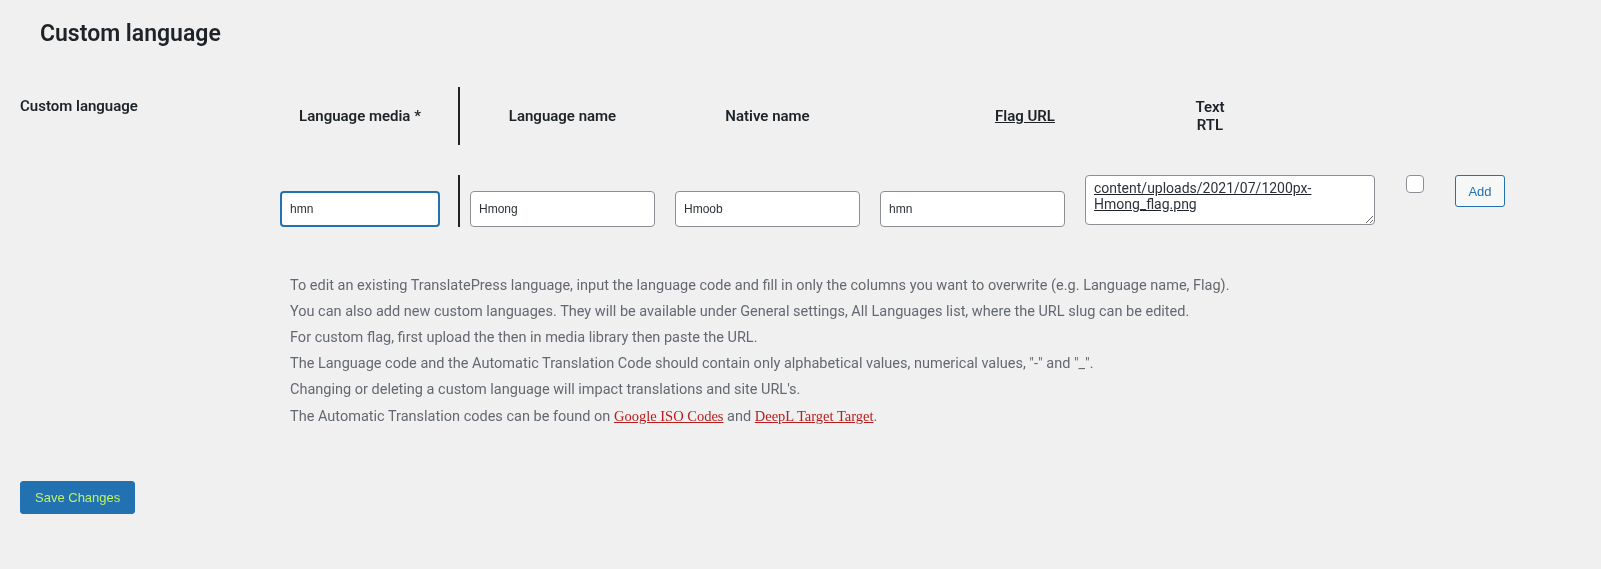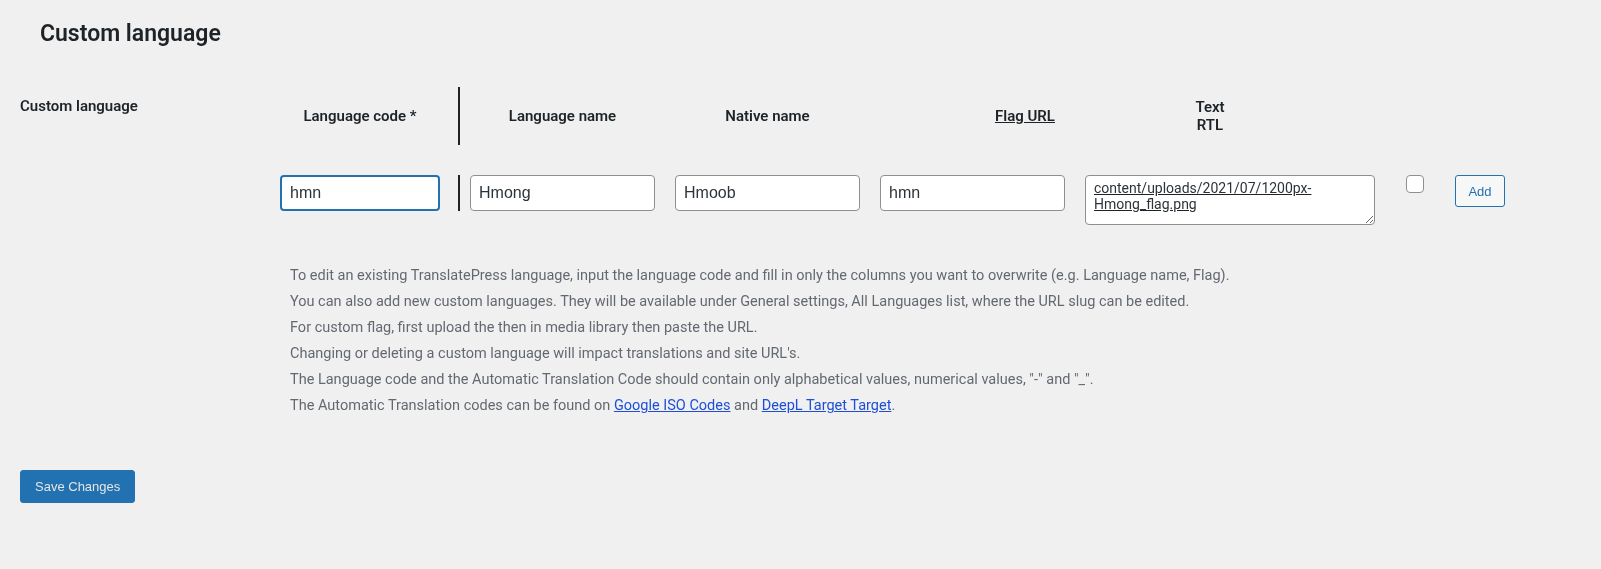--- a/index.html
+++ b/index.html
@@ -63,22 +63,23 @@
       padding-top: 30px;
       padding-bottom: 14px;
     }
     input[type="text"] {
       width: 100%;
       height: 36px;
       padding: 4px 8px;
       border: 1px solid #8c8f94;
       border-radius: 4px;
       background: #fff;
-      font-size: 16px;
+      font-size: 12px;
       color: #2c3338;
+      margin-top: 16px;
     }
     input[type="text"].focused {
       border: 2px solid #2271b1;
       outline: none;
     }
     textarea {
       width: 100%;
       height: 50px;
       padding: 4px 8px;
       border: 1px solid #8c8f94;
@@ -103,56 +104,57 @@
       background: #f6f7f7;
       border: 1px solid #2271b1;
       color: #2271b1;
       border-radius: 3px;
       padding: 6px 12px;
       font-size: 13px;
       cursor: pointer;
       height: 32px;
     }
     .help-text {
-      margin-top: 24px;
+      margin-top: 32px;
       margin-left: 20px;
       font-size: 14.5px;
       color: #646970;
       line-height: 1.8;
     }
     .help-text a {
-      color: #1d4ed8;
+      color: #b91c1c;
       text-decoration: underline;
+      font-family: Liberation Serif, serif;
     }
     .save-btn {
       margin-top: 50px;
       background: #2271b1;
       border: 1px solid #2271b1;
-      color: #e5e5e5;
+      color: #bef264;
       border-radius: 3px;
       padding: 8px 14px;
       font-size: 13px;
       cursor: pointer;
     }
   </style>
 </head>
 <body>
 
 
 
 <h2 class="section-heading">Custom language</h2>
 
 <div class="content-wrapper">
   <div class="left-label">Custom language</div>
 
   <div class="right-content">
 
     <div class="table-row">
       <div class="col col-code">
-          <div class="col-header">Language code *</div>
+          <div class="col-header">Language media *</div>
         </div>
       <div class="col col-name">
           <div class="col-header">Language name</div>
         </div>
       <div class="col col-native">
           <div class="col-header">Native name</div>
         </div>
       <div class="col col-flag">
           <div class="col-header">Flag URL</div>
         </div>
@@ -185,22 +187,22 @@
       </div>
       <div class="col col-add" style="justify-content:center;">
         <button class="add-btn">Add</button>
       </div>
     </div>
 
     <div class="help-text">
       <div>To edit an existing TranslatePress language, input the language code and fill in only the columns you want to overwrite (e.g. Language name, Flag).</div>
       <div>You can also add new custom languages. They will be available under General settings, All Languages list, where the URL slug can be edited.</div>
       <div>For custom flag, first upload the then in media library then paste the URL.</div>
+      <div>The Language code and the Automatic Translation Code should contain only alphabetical values, numerical values, "-" and "_".</div>
       <div>Changing or deleting a custom language will impact translations and site URL's.</div>
-      <div>The Language code and the Automatic Translation Code should contain only alphabetical values, numerical values, "-" and "_".</div>
       <div>
         <span>The Automatic Translation codes can be found on </span><a href="#">Google ISO Codes</a><span> and </span><a href="#">DeepL Target Target</a><span>.</span>
       </div>
     </div>
 
   </div>
 </div>
 
 <button class="save-btn">Save Changes</button>
 

